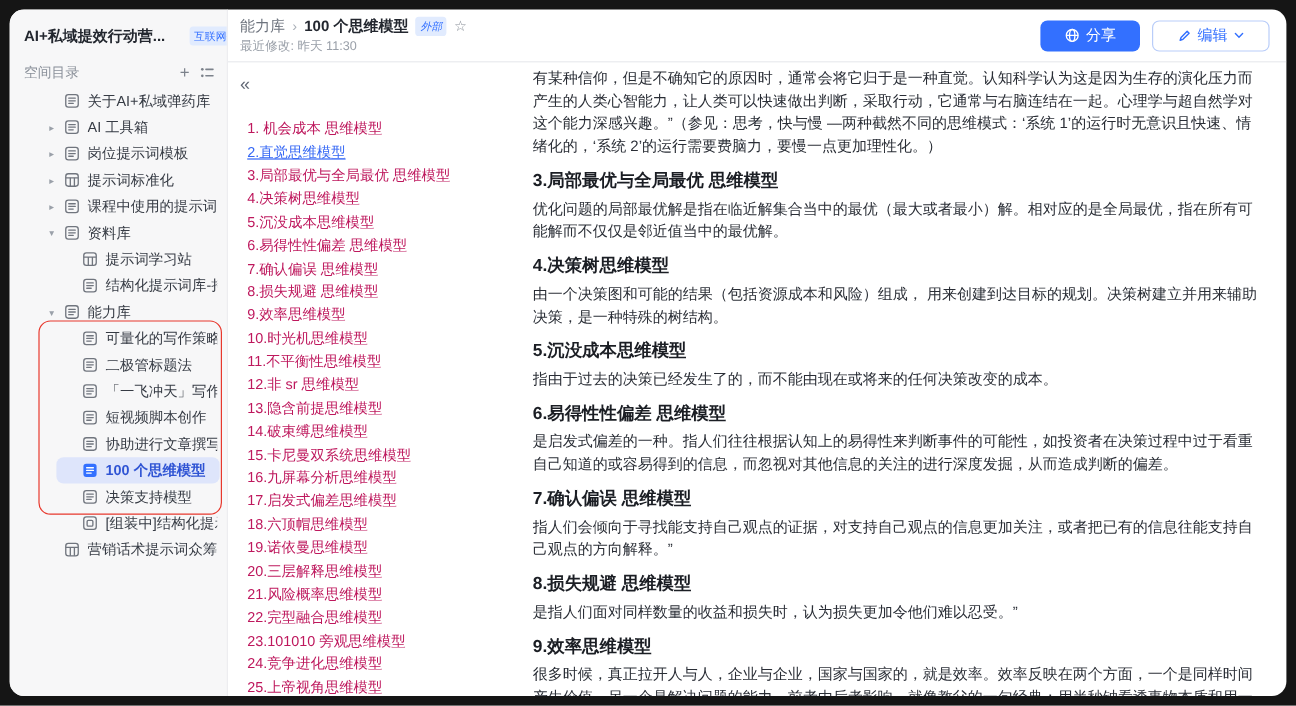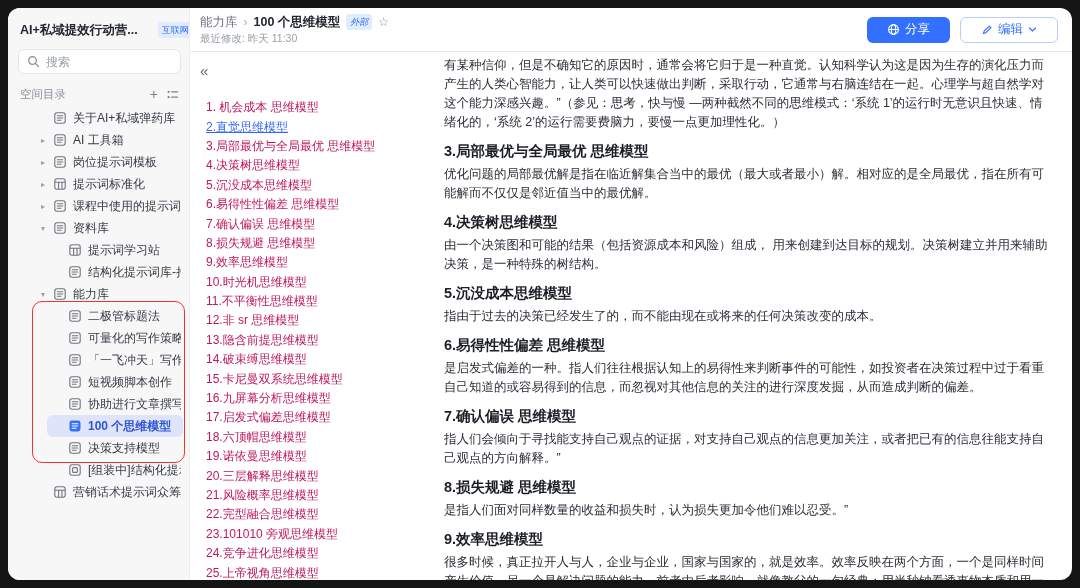--- a/index.html
+++ b/index.html
@@ -76,27 +76,20 @@
 
 <div class="window">
 
   <div class="sidebar">
     <div class="sb-head">
       <span class="sb-title">AI+私域提效行动营...</span>
       <span class="sb-badge">互联网公开</span>
 
     </div>
 
-    <div class="searchbox">
-      <svg width="13" height="13" viewBox="0 0 13 13" fill="none" stroke="#8a9099" stroke-width="1.3" stroke-linecap="round">
-        <circle cx="5.5" cy="5.5" r="3.8"></circle>
-          <line x1="8.6" y1="8.6" x2="11.5" y2="11.5"></line>
-      </svg>
-      <input type="text" placeholder="搜索" style="">
-    </div>
 
     <div class="sb-sect">
       <span class="sb-sect-label">空间目录</span>
       <span class="sb-sect-icons">
         <span class="plus-glyph">+</span>
         <svg width="13" height="13" viewBox="0 0 13 13" fill="none" stroke="currentColor" stroke-width="1.3" stroke-linecap="round">
           <circle cx="2.6" cy="3.8" r="1.1" fill="currentColor" stroke="none"></circle>
             <line x1="5.6" y1="3.8" x2="11.5" y2="3.8"></line>
           <circle cx="2.6" cy="9.2" r="1.1" fill="currentColor" stroke="none"></circle>
             <line x1="5.6" y1="9.2" x2="11.5" y2="9.2"></line>
@@ -214,32 +207,32 @@
         <div class="red-box">
           <div class="srow d2">
             <span class="ticon">
               <svg width="14" height="14" viewBox="0 0 14 14" fill="none" stroke="currentColor" stroke-width="1.1" stroke-linecap="round">
                 <rect x="1.8" y="1.8" width="10.4" height="10.4" rx="2.2"></rect>
                 <line x1="4.3" y1="4.8" x2="9.7" y2="4.8"></line>
                 <line x1="4.3" y1="7" x2="9.7" y2="7"></line>
                 <line x1="4.3" y1="9.2" x2="8" y2="9.2"></line>
               </svg>
             </span>
+            <span class="slabel">可量化的写作策略</span>
+          </div>
+          <div class="srow d2">
+            <span class="ticon">
+              <svg width="14" height="14" viewBox="0 0 14 14" fill="none" stroke="currentColor" stroke-width="1.1" stroke-linecap="round">
+                <rect x="1.8" y="1.8" width="10.4" height="10.4" rx="2.2"></rect>
+                <line x1="4.3" y1="4.8" x2="9.7" y2="4.8"></line>
+                <line x1="4.3" y1="7" x2="9.7" y2="7"></line>
+                <line x1="4.3" y1="9.2" x2="8" y2="9.2"></line>
+              </svg>
+            </span>
             <span class="slabel">二极管标题法</span>
-          </div>
-          <div class="srow d2">
-            <span class="ticon">
-              <svg width="14" height="14" viewBox="0 0 14 14" fill="none" stroke="currentColor" stroke-width="1.1" stroke-linecap="round">
-                <rect x="1.8" y="1.8" width="10.4" height="10.4" rx="2.2"></rect>
-                <line x1="4.3" y1="4.8" x2="9.7" y2="4.8"></line>
-                <line x1="4.3" y1="7" x2="9.7" y2="7"></line>
-                <line x1="4.3" y1="9.2" x2="8" y2="9.2"></line>
-              </svg>
-            </span>
-            <span class="slabel">可量化的写作策略</span>
           </div>
           <div class="srow d2">
             <span class="ticon">
               <svg width="14" height="14" viewBox="0 0 14 14" fill="none" stroke="currentColor" stroke-width="1.1" stroke-linecap="round">
                 <rect x="1.8" y="1.8" width="10.4" height="10.4" rx="2.2"></rect>
                 <line x1="4.3" y1="4.8" x2="9.7" y2="4.8"></line>
                 <line x1="4.3" y1="7" x2="9.7" y2="7"></line>
                 <line x1="4.3" y1="9.2" x2="8" y2="9.2"></line>
               </svg>
             </span>

